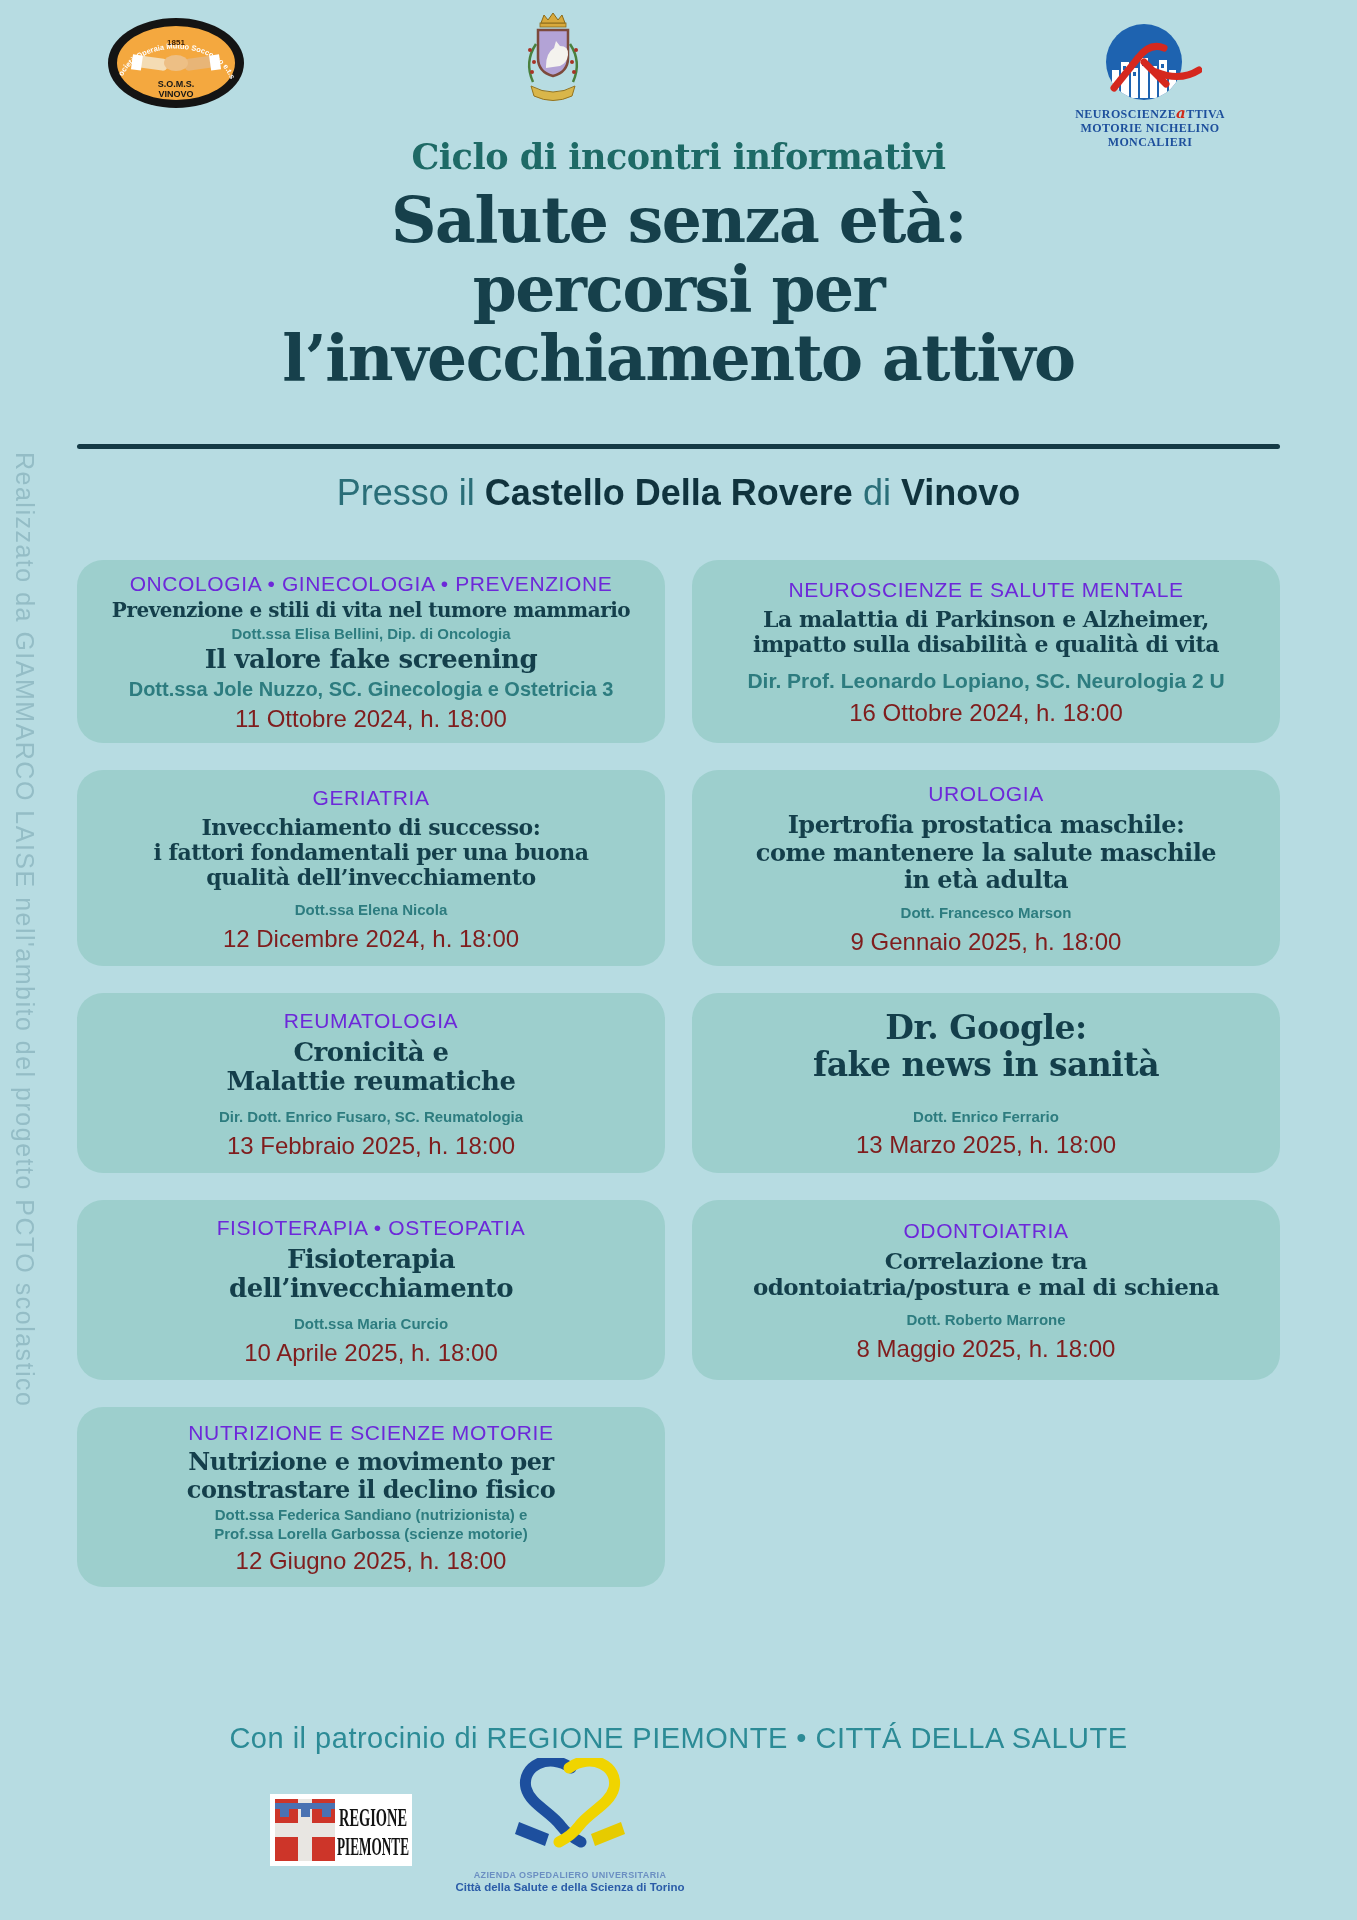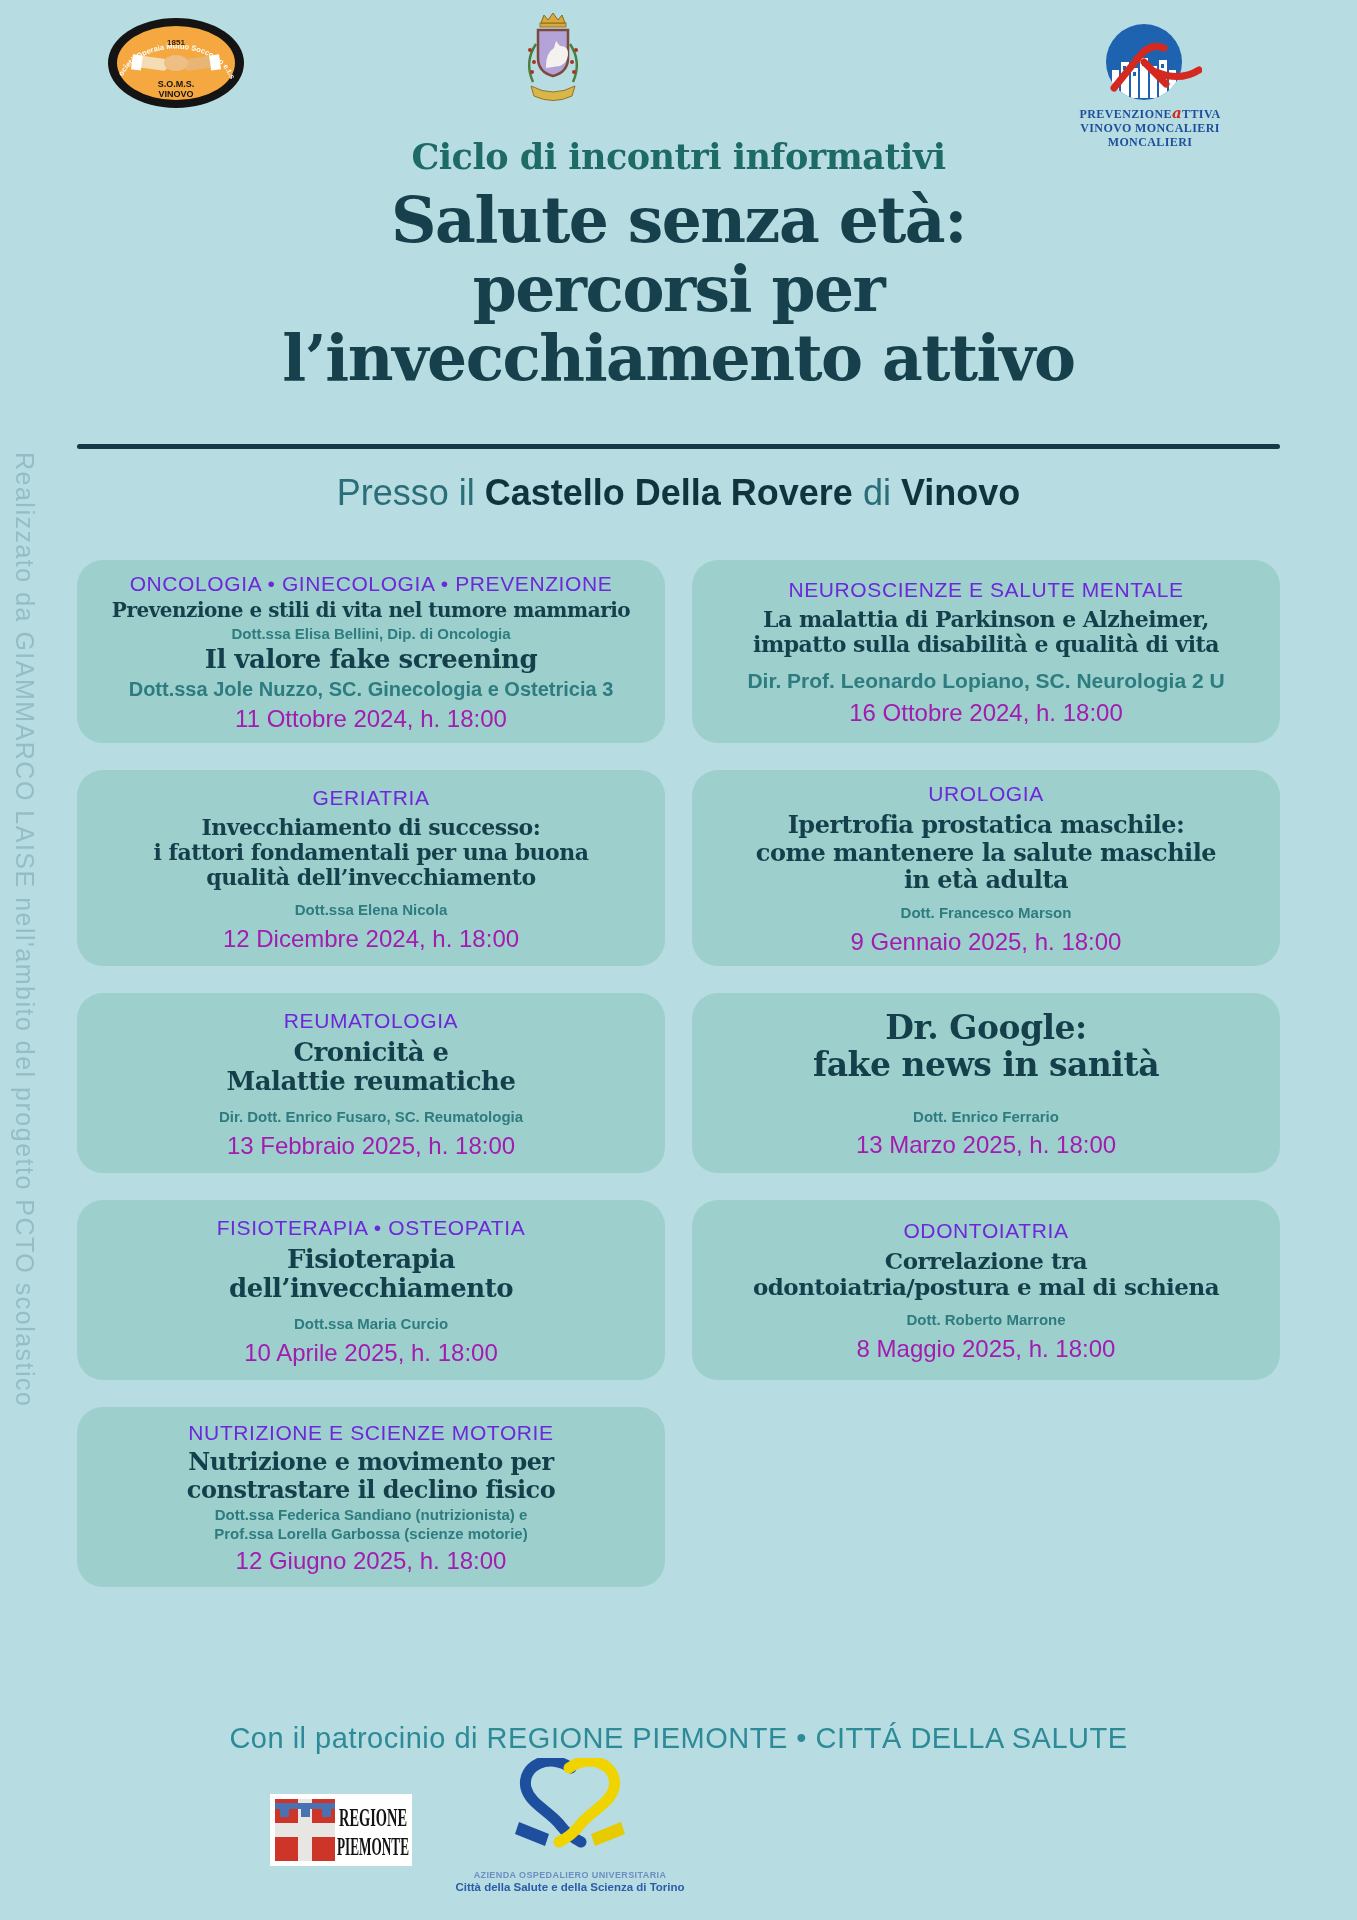--- a/index.html
+++ b/index.html
@@ -53,21 +53,21 @@
   .title{
     font-family:"DejaVu Serif","Liberation Serif",serif;font-weight:bold;
     color:#143f4b;white-space:pre-line;line-height:1.14;
     margin:3px 0 0;font-size:26px;letter-spacing:-.5px;
   }
   .t20{font-size:20px;} .t22{font-size:22px;} .t23{font-size:23px;}
   .t24{font-size:24px;} .t33{font-size:33px;line-height:1.12;}
   .speaker{font-weight:700;color:#2d7c7f;font-size:15px;white-space:pre-line;
     line-height:1.25;margin-top:11px;}
   .s20{font-size:20px;} .s21{font-size:21px;}
-  .date{font-size:24px;color:#a21caf;margin-top:5px;text-align:center;}
+  .date{font-size:24px;color:#7f1d1d;margin-top:5px;text-align:center;}
   .packed .title{margin-top:1px;}
   .packed .speaker{margin-top:3px;}
   .packed .date{margin-top:3px;}
   .roomy .speaker{margin-top:24px;}
   
   .info{position:absolute;top:1631px;left:0;width:100%;text-align:center;
     font-size:33px;line-height:38px;color:#135e68;}
   .patronage{position:absolute;top:1722px;left:0;width:100%;text-align:center;
     font-size:29px;color:#2c8b96;letter-spacing:.5px;}
   .logo-regione{position:absolute;left:270px;top:1794px;}
@@ -147,22 +147,22 @@
           <rect x="54" y="48" width="3" height="4"></rect>
         </g>
       </g>
       <g stroke="#d5281e" stroke-width="7" stroke-linecap="round" fill="none">
         <path d="M16 66 L40 36"></path>
         <path d="M40 36 Q52 20 66 26"></path>
         <path d="M46 40 L68 62"></path>
         <path d="M58 50 Q82 60 101 48"></path>
       </g>
     </svg>
-    <div class="citt-line"><span>PREVENZIONE</span><span class="citt-a">a</span><span>TTIVA</span></div>
-    <div class="citt-line">VINOVO MONCALIERI</div>
+    <div class="citt-line"><span>NEUROSCIENZE</span><span class="citt-a">a</span><span>TTIVA</span></div>
+    <div class="citt-line">MOTORIE NICHELINO</div>
     <div class="citt-line">MONCALIERI</div>
   </div>
 
   <div class="kicker">Ciclo di incontri informativi</div>
 
   <h1 class="main-title">Salute senza età:
 percorsi per
 l’invecchiamento attivo</h1>
 
   <div class="rule"></div>

